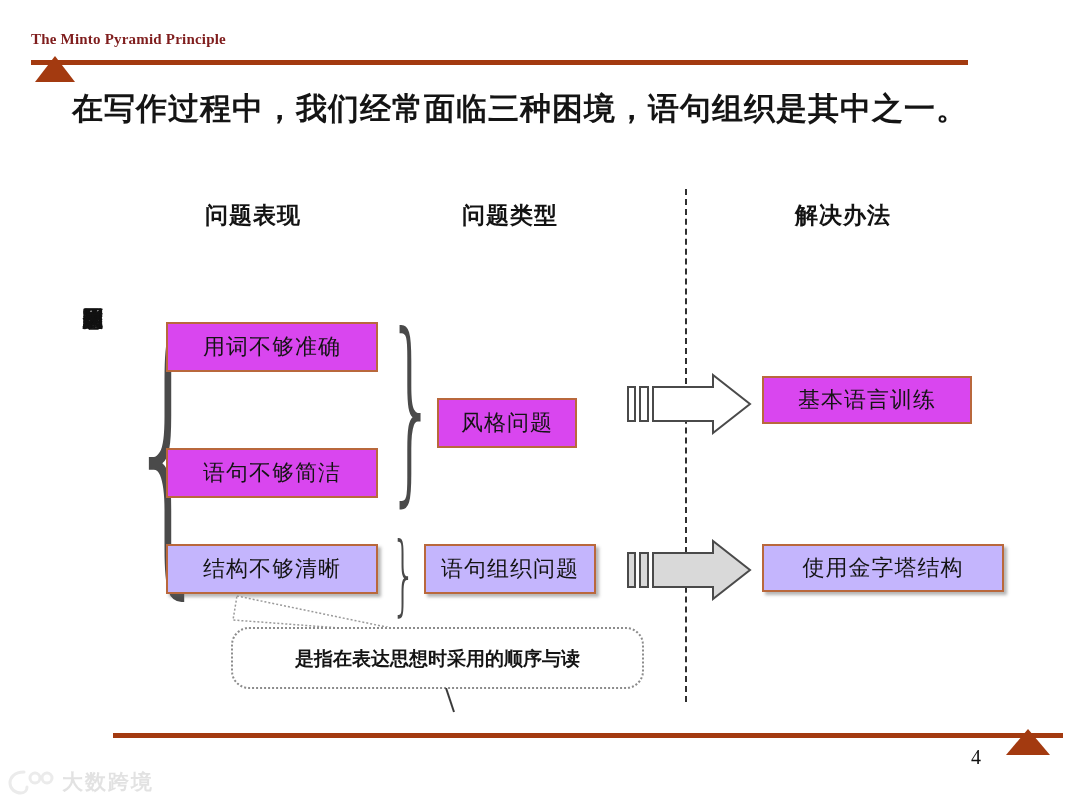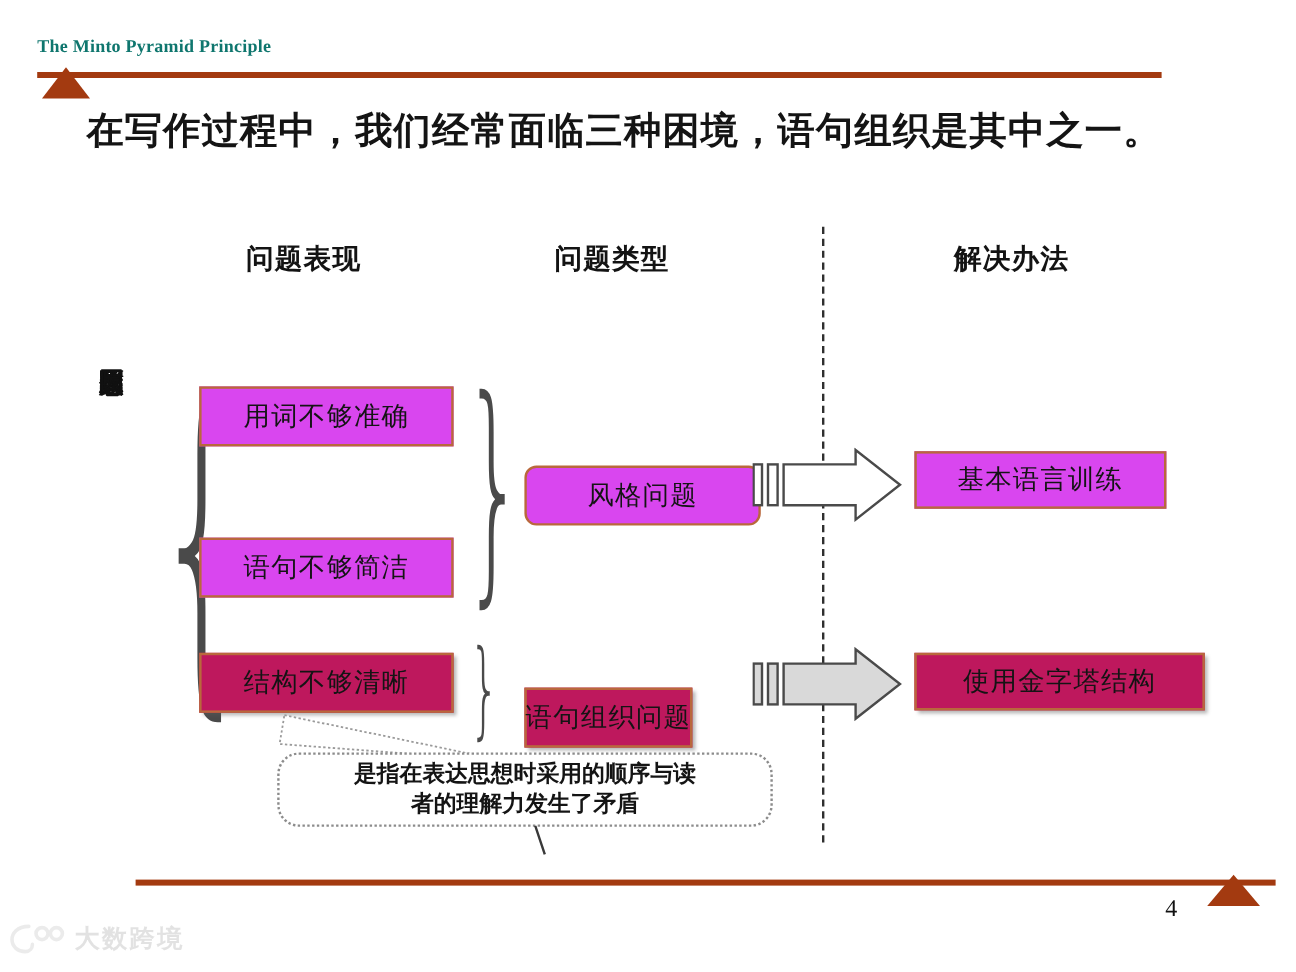--- a/index.html
+++ b/index.html
@@ -18,21 +18,21 @@
 
   
   .hdr-title {
     position: absolute;
     left: 31px;
     top: 31px;
     font-family: "Liberation Serif", "DejaVu Serif", serif;
     font-weight: bold;
     font-size: 15px;
     letter-spacing: 0.2px;
-    color: #0f766e;
+    color: #7f1d1d;
     white-space: nowrap;
   }
   .hdr-rule {
     position: absolute;
     left: 31px;
     top: 60px;
     width: 937px;
     height: 5px;
     background: #a33a10;
   }
@@ -147,30 +147,30 @@
     align-items: center;
     justify-content: center;
     font-family: "Liberation Serif", "DejaVu Serif", serif;
     font-size: 22px;
     letter-spacing: 1px;
     color: #141414;
     white-space: nowrap;
   }
   .box.white { background: #d946ef; }
   .box.gray  {
-    background: #be185d;
+    background: #c4b5fd;
     border-color: #b9683c;
     box-shadow: 3px 3px 3px rgba(90,90,90,0.45);
   }
 
   #box-word    { left: 166px; top: 322px; width: 212px; height: 50px; }
   #box-sent    { left: 166px; top: 448px; width: 212px; height: 50px; }
   #box-struct  { left: 166px; top: 544px; width: 212px; height: 50px; }
-  #box-style   { left: 437px; top: 388px; width: 197px; height: 50px; border-radius: 10px; }
-  #box-orgprob { left: 437px; top: 544px; width: 140px; height: 50px; margin-top: 29px; }
+  #box-style   { left: 437px; top: 398px; width: 140px; height: 50px; }
+  #box-orgprob { left: 424px; top: 544px; width: 172px; height: 50px; }
   #box-train   { left: 762px; top: 376px; width: 210px; height: 48px; }
   #box-pyramid { left: 762px; top: 544px; width: 242px; height: 48px; }
 
   
   .arrow-wrap { position: absolute; }
   #arrow-top    { left: 627px; top: 373px; }
   #arrow-bottom { left: 627px; top: 539px; }
 
   
   .callout {
@@ -299,21 +299,20 @@
     <path d="M26 14 L86 14 L86 2 L123 31 L86 60 L86 48 L26 48 Z" fill="#d9d9d9" stroke="#4a4a4a" stroke-width="2" stroke-linejoin="miter"></path>
   </svg>
 </div>
 
 <svg style="position:absolute; left:215px; top:590px; width:250px; height:60px;">
   <path d="M22 6 L205 44 L18 30 Z" fill="#ffffff" stroke="#9a9a9a" stroke-width="1.5" stroke-dasharray="2 2"></path>
 </svg>
 
 <div class="callout">
   <div>是指在表达思想时采用的顺序与读</div>
-  <div>者的理解力发生了矛盾</div>
 </div>
 
 <svg style="position:absolute; left:432px; top:688px; width:30px; height:28px;">
   <line x1="14" y1="0" x2="22" y2="24" stroke="#3a3a3a" stroke-width="2"></line>
 </svg>
 
 <div class="ftr-rule"></div>
 <div class="ftr-tri"></div>
 
 <div class="bottom-note">

